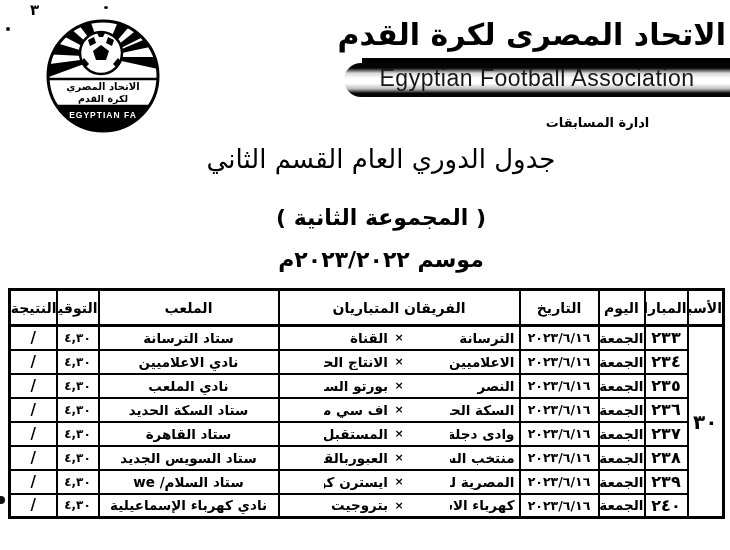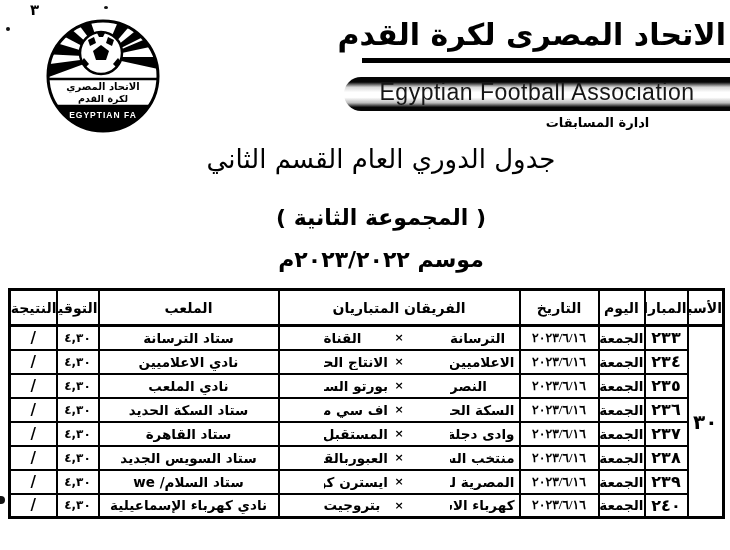--- a/index.html
+++ b/index.html
@@ -11,21 +11,21 @@
   .speck { position:absolute; background:#111; border-radius:50%; }
   #speck1 { left:6px; top:27px; width:4px; height:4px; }
   #speck2 { left:104px; top:6px; width:4px; height:3px; }
   #speck3 { left:0; top:496px; width:5px; height:8px; border-radius:0 4px 4px 0; }
 
   .logo { position:absolute; left:28px; top:16px; width:150px; height:122px; }
 
   .org-ar { position:absolute; top:17px; left:358px; right:4px; text-align:center;
             font-size:30px; font-weight:bold; letter-spacing:0; white-space:nowrap; }
   .title-rule { position:absolute; top:58px; left:362px; right:0; height:5px; background:#000; }
-  .banner { position:absolute; top:77px; left:344px; right:0; height:34px;
+  .banner { position:absolute; top:63px; left:344px; right:0; height:34px;
             border-radius:17px 0 0 17px;
             background:linear-gradient(to bottom,#050505 0%,#050505 15%,#d9d9d9 30%,#ffffff 45%,#ffffff 60%,#bdbdbd 76%,#050505 89%,#050505 100%);
             display:flex; align-items:center; justify-content:center; }
   .banner span { font-family:"Liberation Sans", sans-serif; font-size:23px; color:#161616;
                  padding-bottom:3px; letter-spacing:0.5px; white-space:nowrap; }
   .dept { position:absolute; top:115px; left:530px; width:135px; text-align:center;
           font-size:13px; font-weight:bold; }
 
   
   .titles { position:absolute; left:32px; right:0; top:144px; text-align:center; }
@@ -35,26 +35,26 @@
 
   
   .sched-wrap { position:absolute; left:8px; top:288px; width:714px; }
   table { width:714px; border-collapse:collapse; table-layout:fixed;
           border:3px solid #000; direction:rtl; }
   th, td { border:2px solid #000; overflow:hidden; white-space:nowrap;
            text-align:center; vertical-align:middle; font-weight:bold; }
   th { height:36px; font-size:14px; border-bottom-width:3px; }
   td { height:24px; font-size:13.5px; }
   td.c-match { font-size:16px; }
-  td.c-date  { font-size:12.5px;font-family:Liberation Serif, serif; }
+  td.c-date  { font-size:12.5px; }
   td.c-time  { font-size:12px; }
   td.c-result{ font-size:15px; }
   td.c-week  { font-size:20px; }
   .teams { display:flex; align-items:center; padding:0 4px; }
-  .teams .team { flex:1 1 0; text-align:left; overflow:hidden;margin-left:40px; }
+  .teams .team { flex:1 1 0; text-align:right; overflow:hidden;margin-left:40px; }
   .teams .vs { width:22px; font-size:11px; flex:0 0 auto; }
 </style>
 </head>
 <body>
 
 <div class="page-num">٣</div>
 <div class="speck" id="speck1"></div>
 <div class="speck" id="speck2"></div>
 <div class="speck" id="speck3"></div>
 

